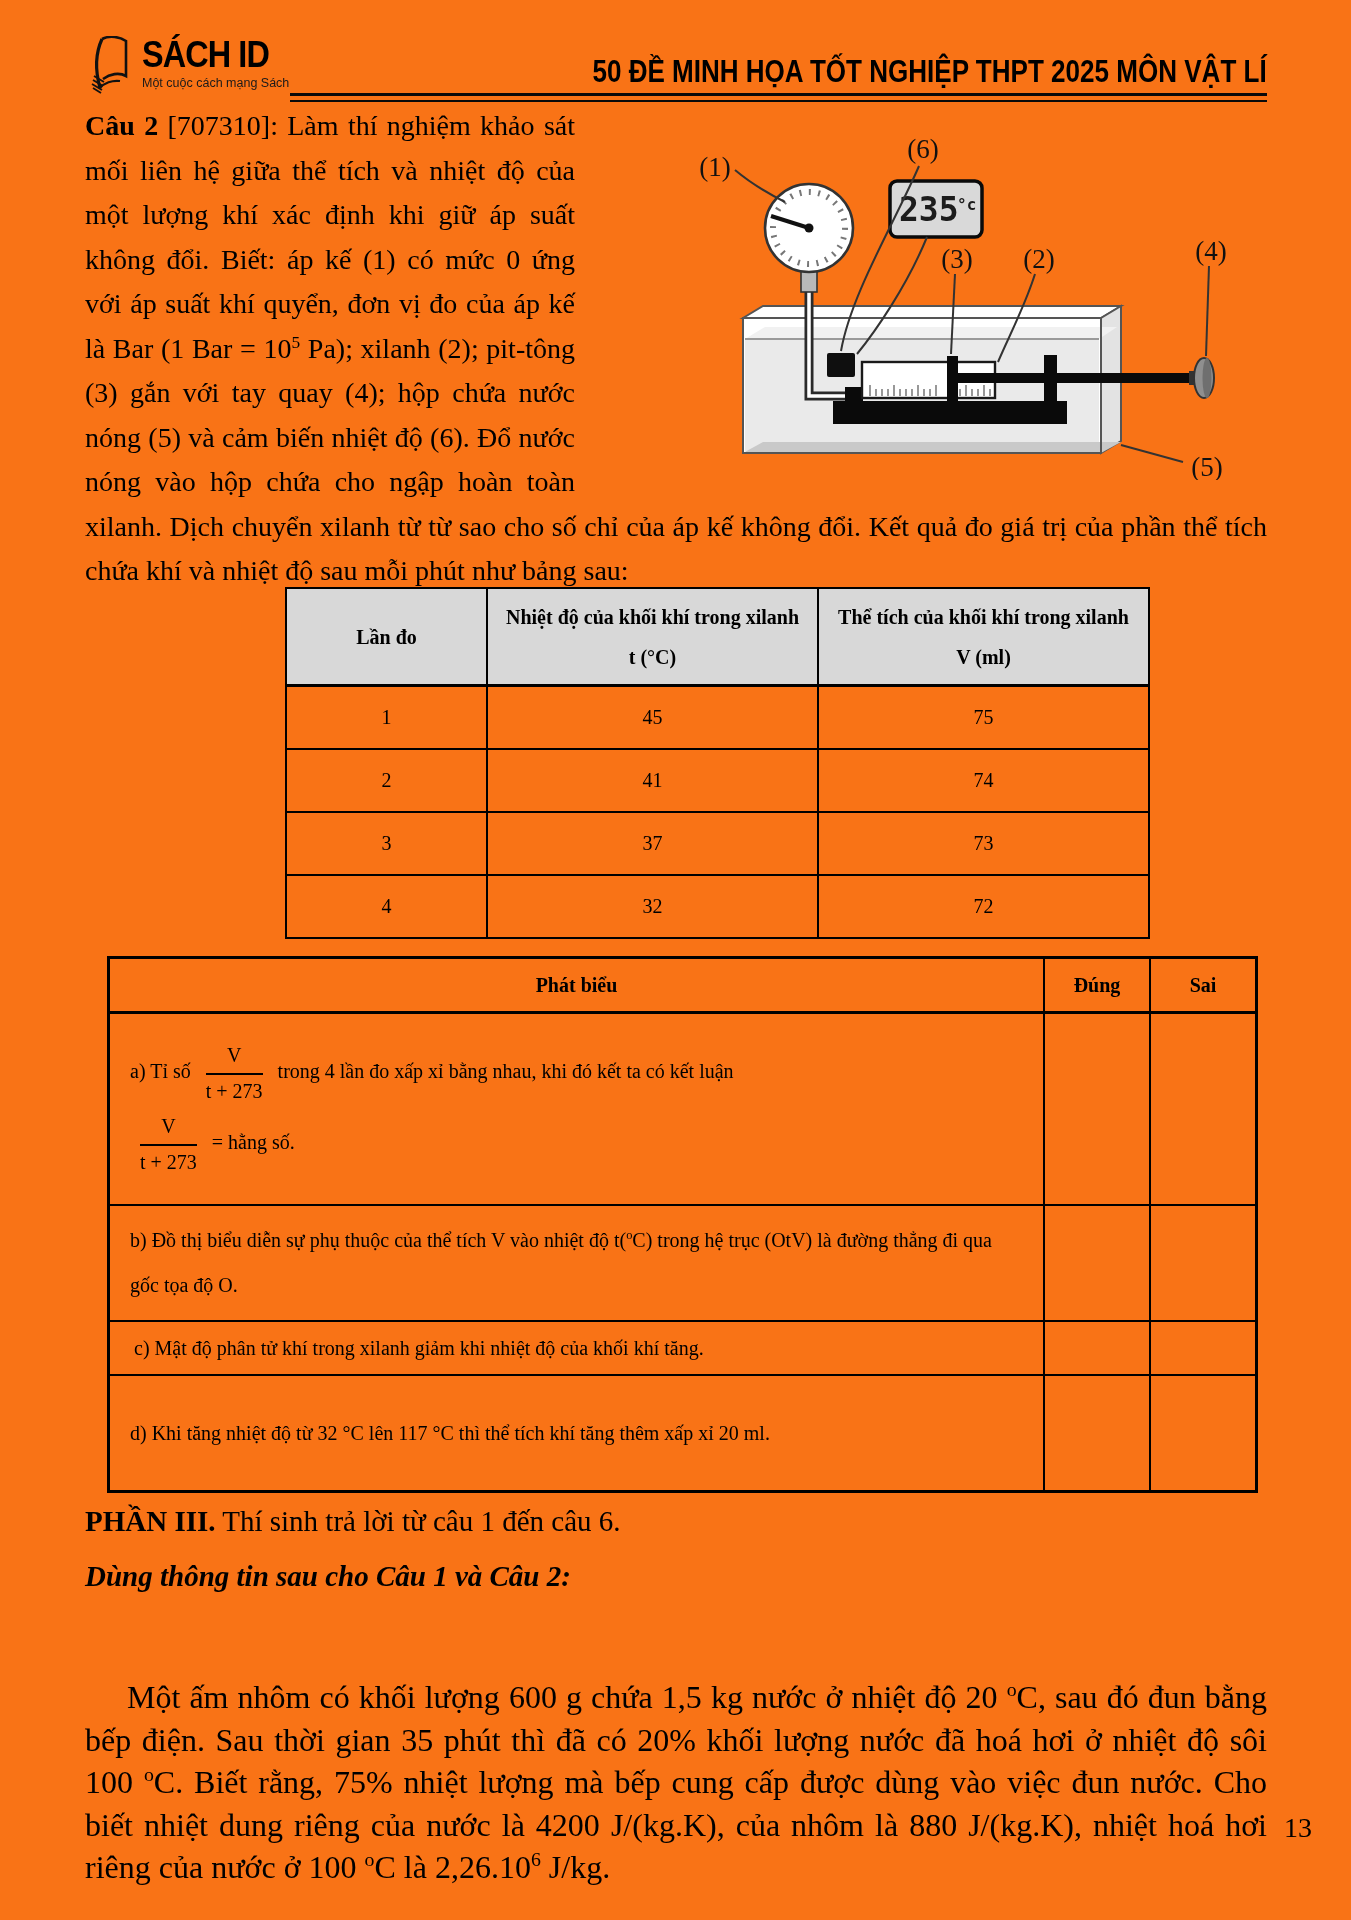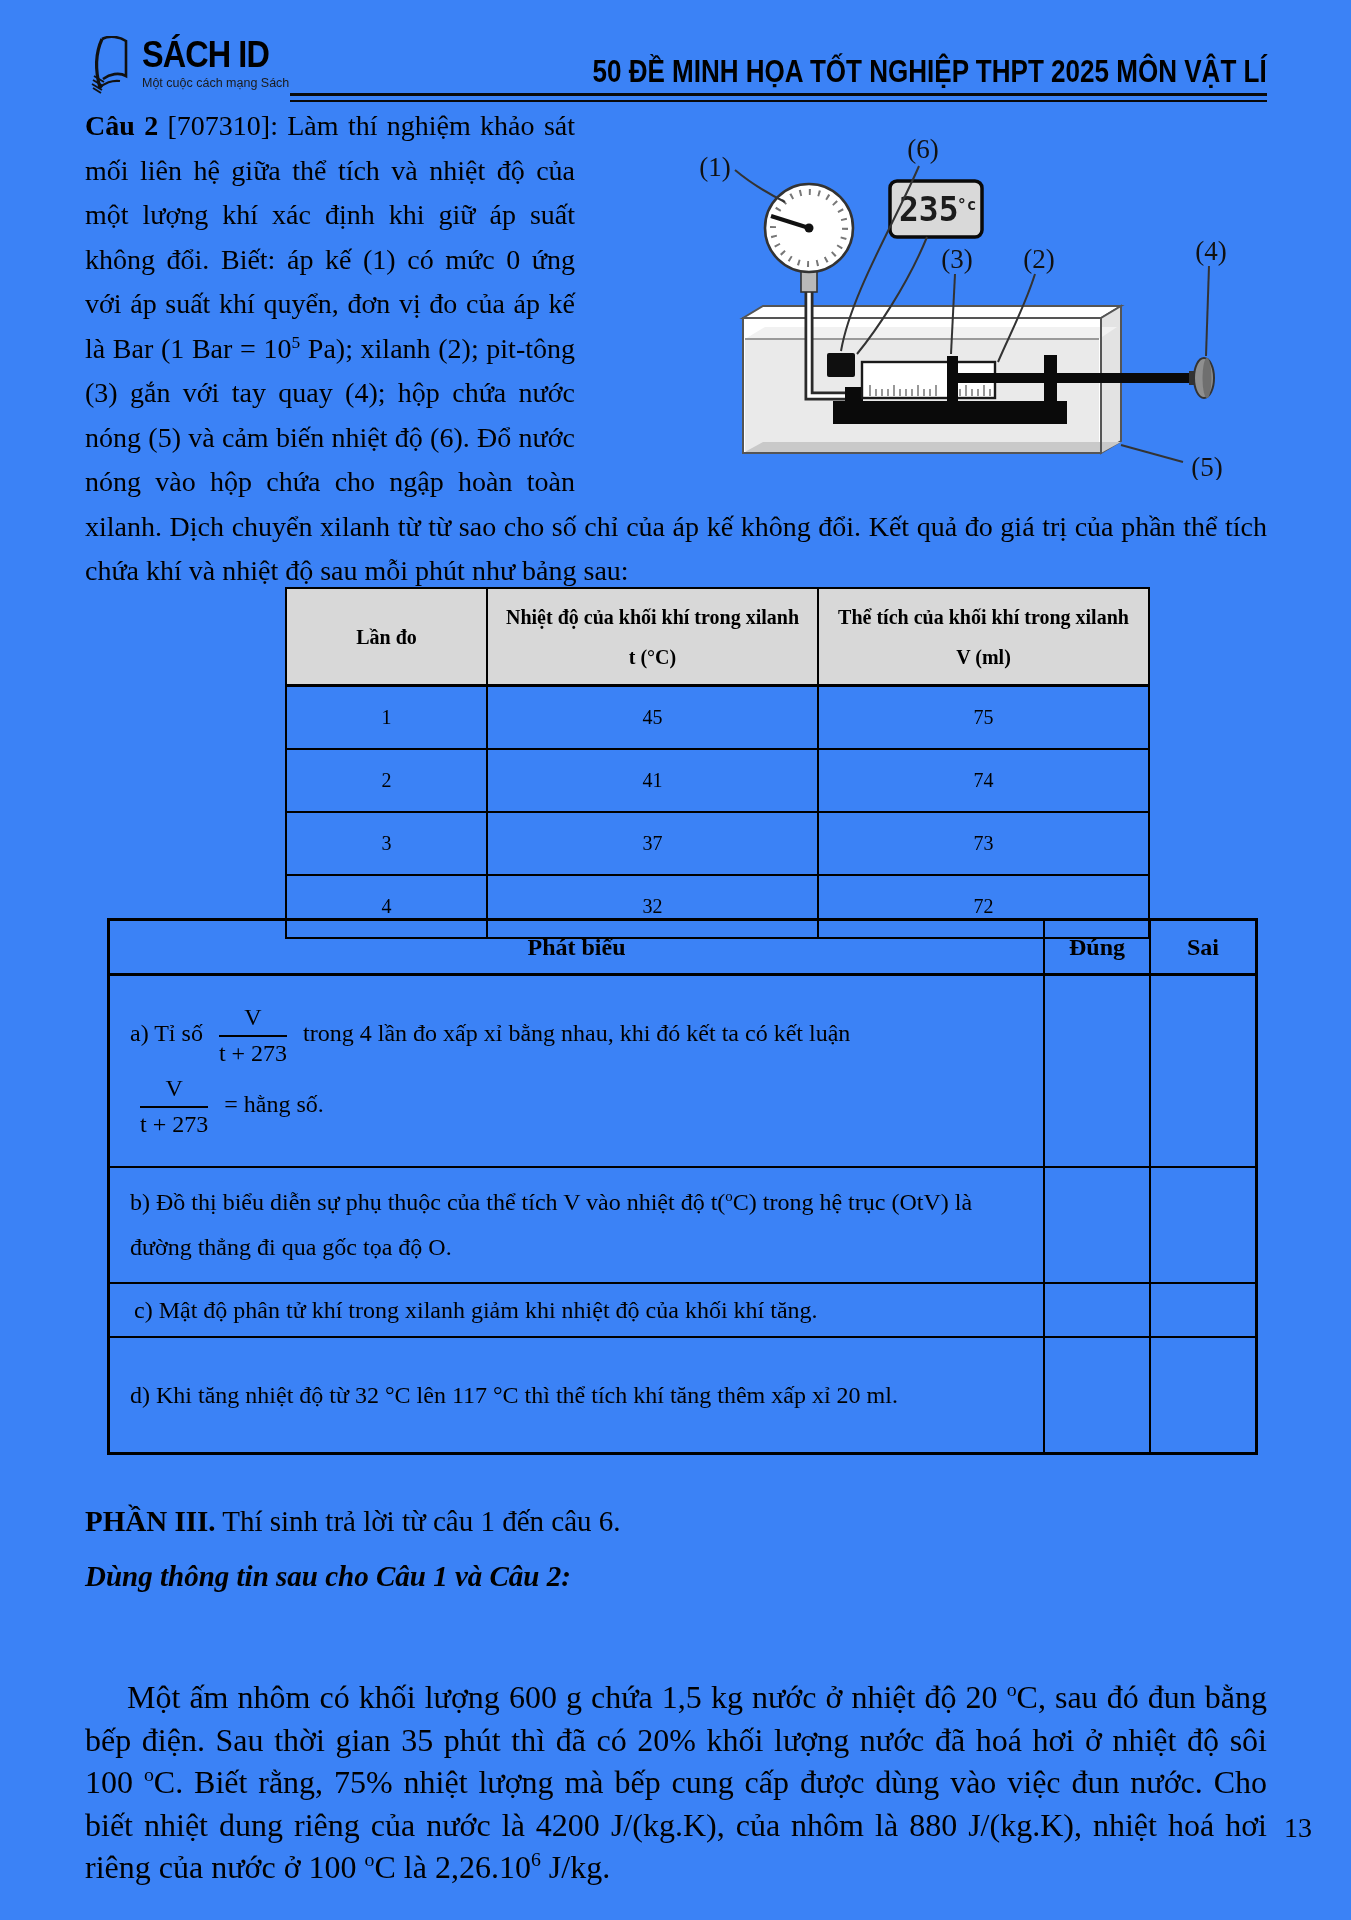--- a/index.html
+++ b/index.html
@@ -1,17 +1,17 @@
 <!DOCTYPE html>
 <html lang="vi"><head>
 <meta charset="utf-8">
 <style>
   html,body{margin:0;padding:0;background:#888;}
   .page{
-    position:relative;width:1351px;height:1920px;background:#3b82f6;
+    position:relative;width:1351px;height:1920px;background:#f97316;
     font-family:"Liberation Serif","DejaVu Serif",serif;color:#000;
     margin:0 auto;overflow:hidden;
   }
   
   .logo{position:absolute;left:88px;top:36px;display:flex;gap:8px;align-items:flex-start;}
   .logo-stack{display:flex;flex-direction:column;}
   .logo-name{font-family:"Liberation Sans",sans-serif;font-weight:bold;font-size:36px;
     letter-spacing:-1px;line-height:38px;transform:scaleX(.9);transform-origin:left;}
   .logo-tag{font-family:"Liberation Sans",sans-serif;font-size:12.5px;color:#1a1a1a;margin-top:2px;}
   .doc-title{position:absolute;right:84px;top:54px;font-family:"Liberation Sans",sans-serif;
@@ -26,22 +26,22 @@
   sup{font-size:.62em;line-height:0;}
   
   .data-table{position:absolute;left:285px;top:587px;border-collapse:collapse;
     font-size:20px;text-align:center;}
   .data-table th,.data-table td{border:2.5px solid #000;}
   .data-table thead th{background:#d8d8d8;font-weight:bold;height:95px;
     border-bottom:3px solid #000;line-height:40px;padding:0 14px;}
   .data-table td{height:59px;font-weight:normal;}
   .c-lan{width:171px}.c-nhiet{width:301px}.c-the{width:301px}
   
-  .stmt-table{position:absolute;left:107px;top:918px;border-collapse:collapse;
-    font-size:24px;table-layout:fixed;}
+  .stmt-table{position:absolute;left:107px;top:956px;border-collapse:collapse;
+    font-size:20px;table-layout:fixed;}
   .stmt-table th,.stmt-table td{border:2.5px solid #000;}
   .stmt-table{border:3px solid #000;}
   .stmt-table thead th{height:50px;font-weight:bold;border-bottom:3.5px solid #000;}
   .col-main{width:931px}.col-dung{width:102px}.col-sai{width:102px}
   .stmt{padding:6px 20px;line-height:45px;text-align:left;vertical-align:middle;}
   .row-a td{height:178px}.row-b td{height:102px}.row-c td{height:50px}.row-d td{height:102px}
   .row-c .stmt{padding-top:0;padding-bottom:0;padding-left:24px;}
   .frac{display:inline-block;vertical-align:middle;text-align:center;line-height:31px;margin:2px 10px;}
   .frac .num{display:block;border-bottom:2.5px solid #000;padding:0 12px 2px;}
   .frac .den{display:block;padding-top:1px;}

